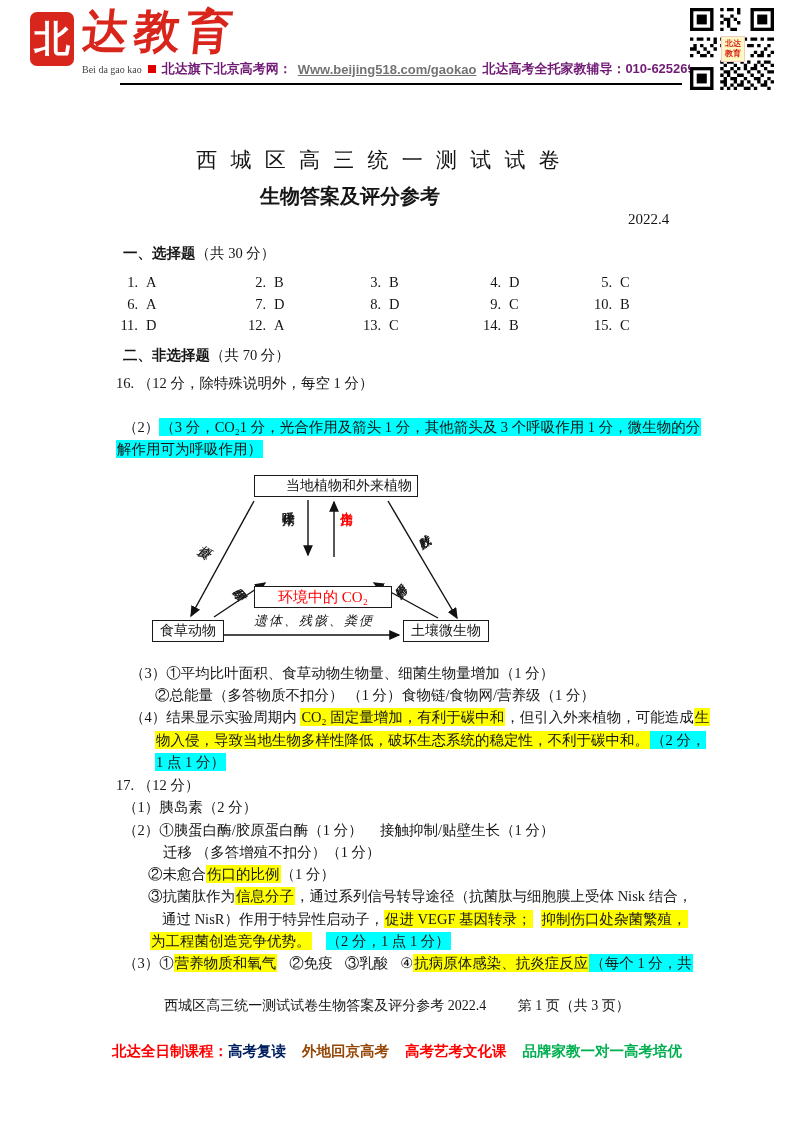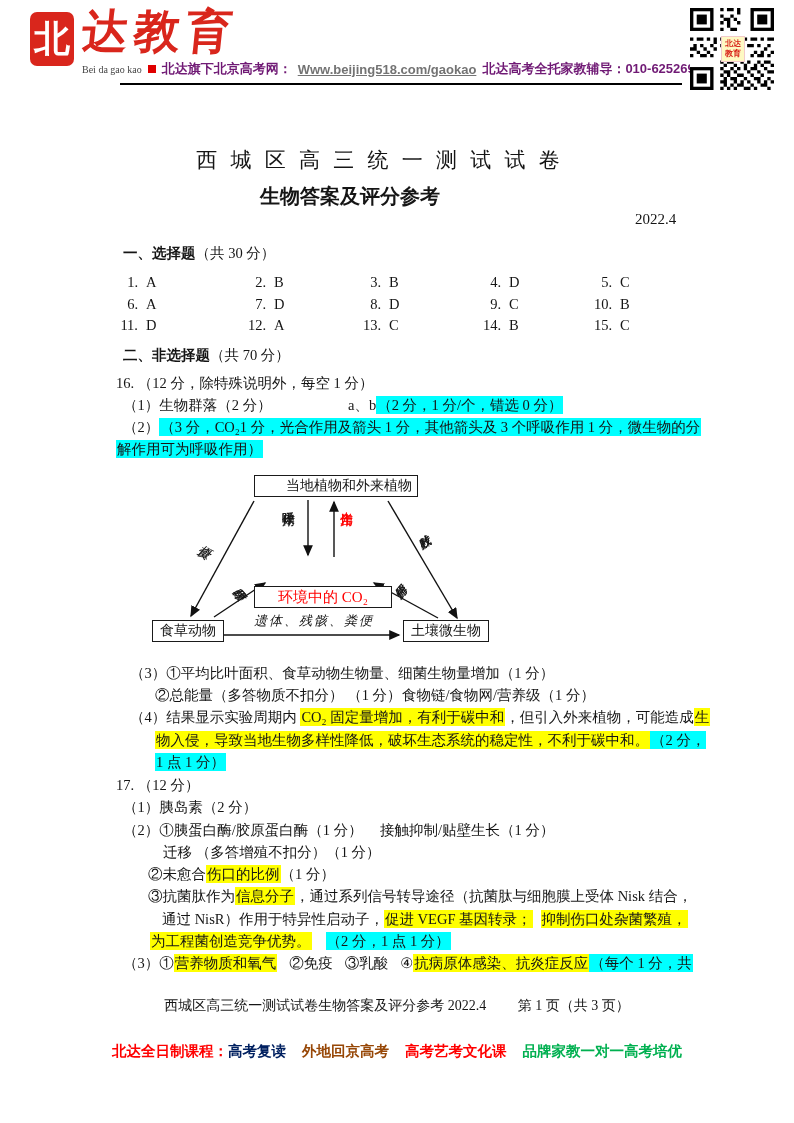--- a/index.html
+++ b/index.html
@@ -23,21 +23,21 @@
             font-family:"Liberation Sans","DejaVu Sans",sans-serif;}
   .hdr-rule{position:absolute;left:120px;top:83px;width:562px;border-top:2px solid #000;}
   .qr{position:absolute;left:690px;top:8px;width:84px;height:82px;}
   .qr-center{position:absolute;left:31px;top:28px;width:22px;height:24px;background:#fef9c3;border:1px solid #f2caca;
              color:#d9261c;font-size:8px;line-height:10px;text-align:center;font-weight:bold;
              display:flex;align-items:center;justify-content:center;flex-wrap:wrap;white-space:normal;}
   
   .t1{left:0;top:146px;width:760px;text-align:center;font-size:21px;letter-spacing:4px;}
   .t2{left:0;top:183px;width:700px;text-align:center;font-size:20px;font-weight:bold;
       font-family:"Liberation Sans","DejaVu Sans",sans-serif;}
-  .t-date{left:628px;top:211px;font-size:15px;margin-left:7px;}
+  .t-date{left:628px;top:211px;font-size:15px;}
   .sec-b{font-family:"Liberation Sans","DejaVu Sans",sans-serif;font-weight:bold;font-size:14.5px;margin-top:45px;}
   
   .ans-cell{position:absolute;font-size:14.5px;}
   .ans-cell .num{display:inline-block;width:26px;text-align:right;}
   .ans-cell .val{margin-left:8px;}
   
   #diagram{position:absolute;left:150px;top:469px;width:425px;height:192px;}
   .dbox{position:absolute;border:1.5px solid #1a1a1a;background:#fff;text-align:center;
         font-size:14px;line-height:20px;padding:0 2px;}
   .vlabel{position:absolute;writing-mode:vertical-rl;text-orientation:upright;font-size:13px;line-height:14px;letter-spacing:1px;}
@@ -126,24 +126,20 @@
   <div class="ans-cell" style="left:355px;top:317px;"><span class="num">13.</span><span class="val">C</span></div>
   <div class="ans-cell" style="left:475px;top:317px;"><span class="num">14.</span><span class="val">B</span></div>
   <div class="ans-cell" style="left:586px;top:317px;"><span class="num">15.</span><span class="val">C</span></div>
 
   <div class="abs body-line" style="left:123px;top:345px;">
     <span class="sec-b">二、非选择题</span><span>（共 70 分）</span>
   </div>
 
   <div class="abs body-line" style="left:116px;top:373px;">16. （12 分，除特殊说明外，每空 1 分）</div>
 
-  <div class="abs body-line" style="left:123px;top:395px;width:560px;">
-    <span>（1）生物群落（2 分）</span>
-    <span class="abs" style="left:225px;top:0;"><span>a、b</span><span class="hl-c">（2 分，1 分/个，错选 0 分）</span></span>
-  </div>
 
   <div class="abs body-line" style="left:123px;top:417px;">
     <span>（2）</span><span class="hl-c">（3 分，CO₂1 分，光合作用及箭头 1 分，其他箭头及 3 个呼吸作用 1 分，微生物的分</span>
   </div>
   <div class="abs body-line" style="left:116px;top:439px;">
     <span class="hl-c">解作用可为呼吸作用）</span>
   </div>
 
   <div id="diagram">
     <svg width="425" height="192" viewBox="0 0 425 192" style="position:absolute;left:0;top:0;">

